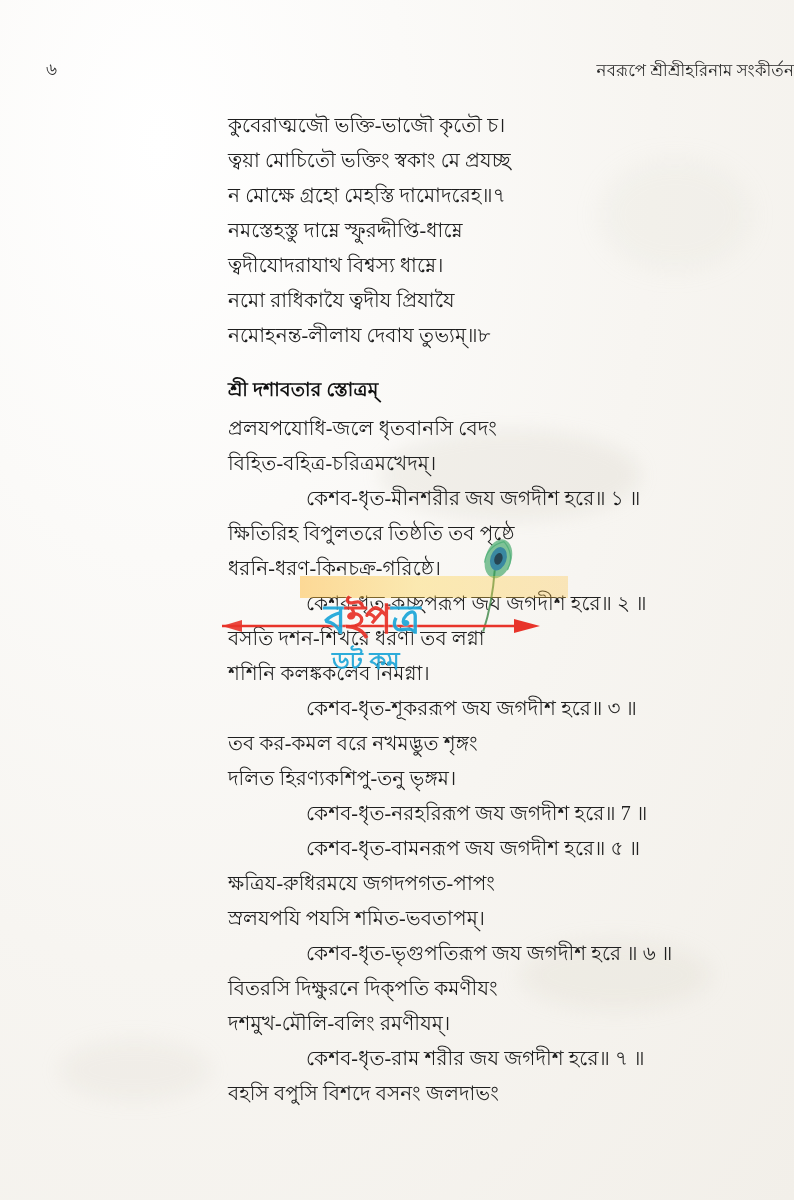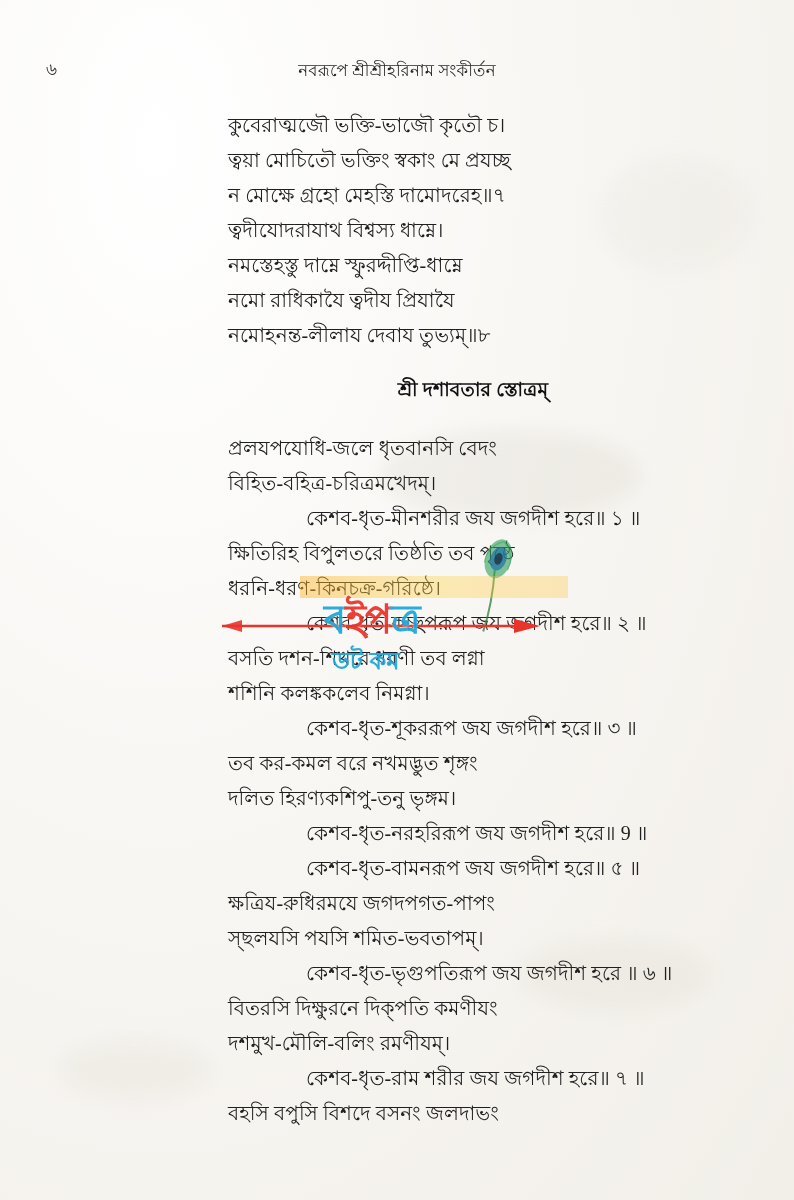--- a/index.html
+++ b/index.html
@@ -39,21 +39,21 @@
     top: 56px;
     font-size: 17px;
     color: #2b2b2b;
     letter-spacing: 0.5px;
   }
   .running-head {
     position: absolute;
     left: 0;
     right: 0;
     top: 58px;
-    text-align: center;
+    text-align: right;
     font-size: 16.5px;
     color: #262626;
     letter-spacing: 0.2px;
   }
   .body-col {
     position: absolute;
     left: 228px;
     top: 108px;
     width: 520px;
   }
@@ -61,25 +61,24 @@
     font-size: 20px;
     line-height: 35px;
     color: #1f1f1f;
     white-space: pre;
     letter-spacing: 0.1px;
   }
   .line.indent {
     padding-left: 78px;
   }
   .section-title {
-    text-align: center;
     font-size: 19px;
     font-weight: bold;
     color: #111111;
-    margin: 22px 0 24px 0;
+    margin: 22px 0 4px 0;
     padding-right: 30px;
     letter-spacing: 0.2px;
   }
 
   
   .watermark {
     position: absolute;
     left: 300px;
     top: 560px;
     width: 290px;
@@ -145,42 +144,42 @@
   <div class="blotch b4"></div>
 
   <div class="folio">৬</div>
   <div class="running-head">নবরূপে শ্রীশ্রীহরিনাম সংকীর্তন</div>
 
   <div class="body-col">
 
     <div class="line">কুবেরাত্মজৌ ভক্তি-ভাজৌ কৃতৌ চ।</div>
     <div class="line">ত্বয়া মোচিতৌ ভক্তিং স্বকাং মে প্রযচ্ছ</div>
     <div class="line">ন মোক্ষে গ্রহো মেহস্তি দামোদরেহ॥৭</div>
+    <div class="line">নমস্তেহস্তু দাম্নে স্ফুরদ্দীপ্তি-ধাম্নে</div>
     <div class="line">ত্বদীযোদরাযাথ বিশ্বস্য ধাম্নে।</div>
-    <div class="line">নমস্তেহস্তু দাম্নে স্ফুরদ্দীপ্তি-ধাম্নে</div>
     <div class="line">নমো রাধিকাযৈ ত্বদীয প্রিযাযৈ</div>
     <div class="line">নমোহনন্ত-লীলায দেবায তুভ্যম্॥৮</div>
 
     <div class="section-title">শ্রী দশাবতার স্তোত্রম্</div>
 
     <div class="line">প্রলযপযোধি-জলে ধৃতবানসি বেদং</div>
     <div class="line">বিহিত-বহিত্র-চরিত্রমখেদম্।</div>
     <div class="line indent">কেশব-ধৃত-মীনশরীর জয জগদীশ হরে॥ ১ ॥</div>
     <div class="line">ক্ষিতিরিহ বিপুলতরে তিষ্ঠতি তব পৃষ্ঠে</div>
     <div class="line">ধরনি-ধরণ-কিনচক্র-গরিষ্ঠে।</div>
     <div class="line indent">কেশব-ধৃত-কচ্ছপরূপ জয জগদীশ হরে॥ ২ ॥</div>
     <div class="line">বসতি দশন-শিখরে ধরণী তব লগ্না</div>
     <div class="line">শশিনি কলঙ্ককলেব নিমগ্না।</div>
     <div class="line indent">কেশব-ধৃত-শূকররূপ জয জগদীশ হরে॥ ৩ ॥</div>
     <div class="line">তব কর-কমল বরে নখমদ্ভুত শৃঙ্গং</div>
     <div class="line">দলিত হিরণ্যকশিপু-তনু ভৃঙ্গম।</div>
-    <div class="line indent">কেশব-ধৃত-নরহরিরূপ জয জগদীশ হরে॥ 9 ॥</div>
+    <div class="line indent">কেশব-ধৃত-নরহরিরূপ জয জগদীশ হরে॥ 7 ॥</div>
     <div class="line indent">কেশব-ধৃত-বামনরূপ জয জগদীশ হরে॥ ৫ ॥</div>
     <div class="line">ক্ষত্রিয-রুধিরমযে জগদপগত-পাপং</div>
-    <div class="line">স্ছলযসি পযসি শমিত-ভবতাপম্।</div>
+    <div class="line">স্রলযপযি পযসি শমিত-ভবতাপম্।</div>
     <div class="line indent">কেশব-ধৃত-ভৃগুপতিরূপ জয জগদীশ হরে ॥ ৬ ॥</div>
     <div class="line">বিতরসি দিক্ষুরনে দিক্পতি কমণীযং</div>
     <div class="line">দশমুখ-মৌলি-বলিং রমণীযম্।</div>
     <div class="line indent">কেশব-ধৃত-রাম শরীর জয জগদীশ হরে॥ ৭ ॥</div>
     <div class="line">বহসি বপুসি বিশদে বসনং জলদাভং</div>
 
   </div>
 
   <div class="watermark">
 

